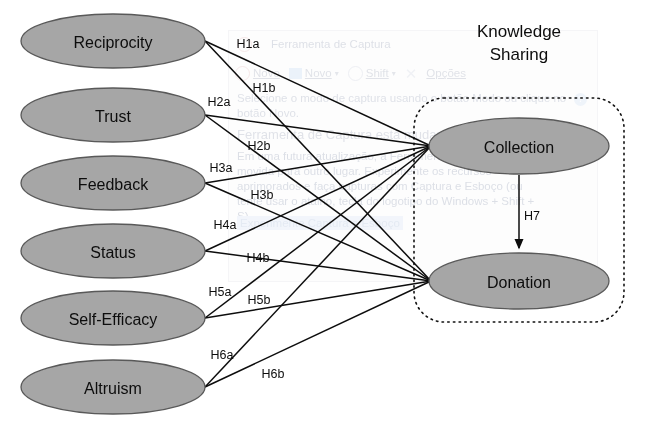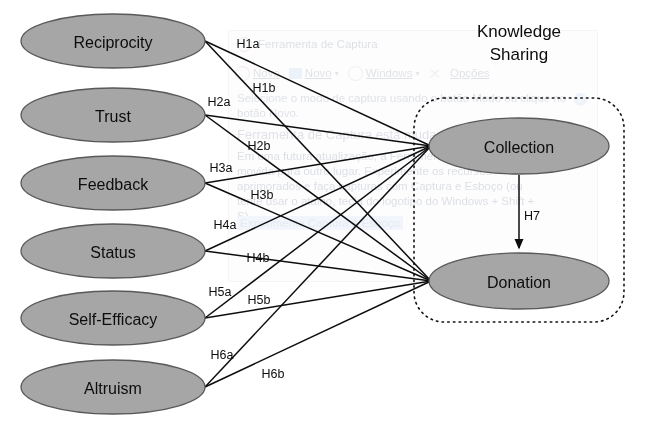--- a/index.html
+++ b/index.html
@@ -39,20 +39,21 @@
     display: flex;
     align-items: center;
     gap: 6px;
     padding-left: 8px;
     box-sizing: border-box;
   }
   #watermark .wm-title {
     font-size: 11.5px;
     color: #c3c8d4;
     white-space: nowrap;
+    margin-left: 13px;
   }
   #watermark .wm-toolbar {
     position: absolute;
     left: 0; top: 28px;
     width: 100%;
     height: 28px;
     display: flex;
     align-items: center;
     gap: 9px;
     padding-left: 6px;
@@ -199,21 +200,21 @@
         <span class="wm-icon-circle"></span>
         <span class="u">Novo</span>
       </span>
       <span class="wm-tbitem">
         <span class="wm-icon-mode"></span>
         <span class="u">Novo</span>
         <span class="wm-caret">▾</span>
       </span>
       <span class="wm-tbitem">
         <span class="wm-icon-clock"></span>
-        <span class="u">Windows</span>
+        <span class="u">Shift</span>
         <span class="wm-caret">▾</span>
       </span>
       <span class="wm-icon-x">✕</span>
       <span class="wm-tbitem">
         <span class="u">Opções</span>
       </span>
     </div>
     <div class="wm-body">Selecione o modo de captura usando o botão Modo ou clique no botão Novo.</div>
     <div class="wm-changing">Ferramenta de Captura está mudando...</div>
     <div class="wm-notice">Em uma futura atualização, a Ferramenta de Captura será movida para outro lugar. Experimente os recursos aprimorados e faça capturas com Captura e Esboço (ou tente usar o atalho, tecla do logotipo do Windows + Shift + S).</div>

